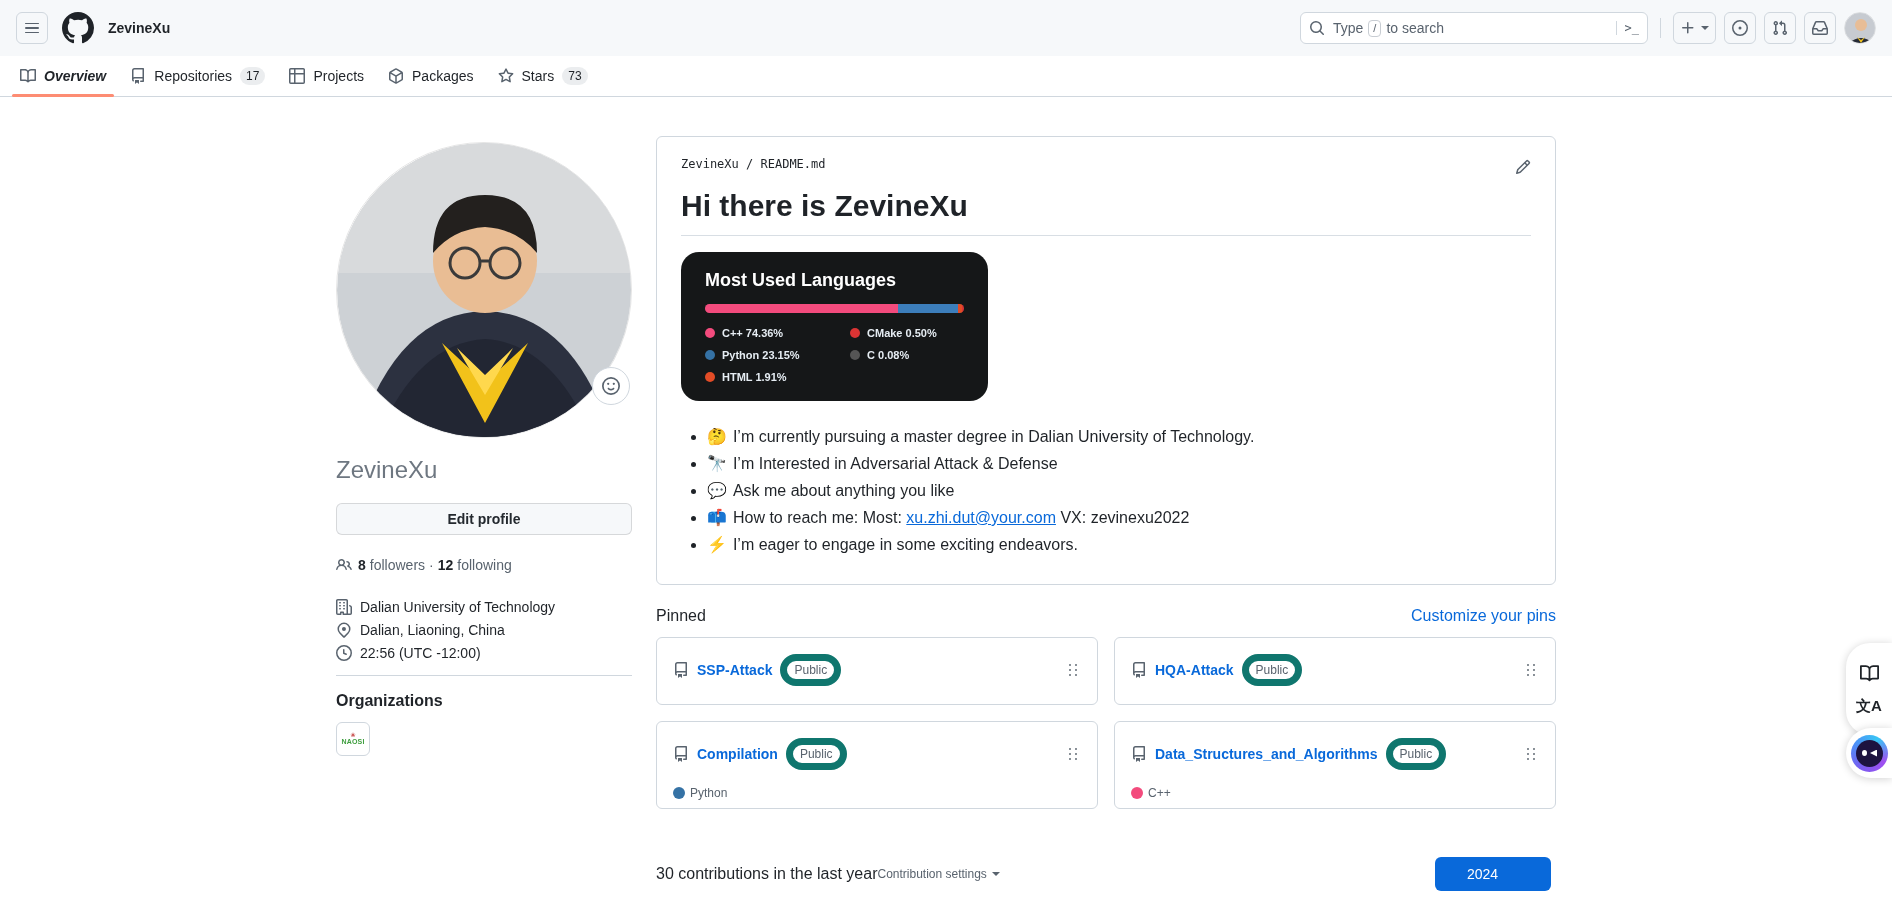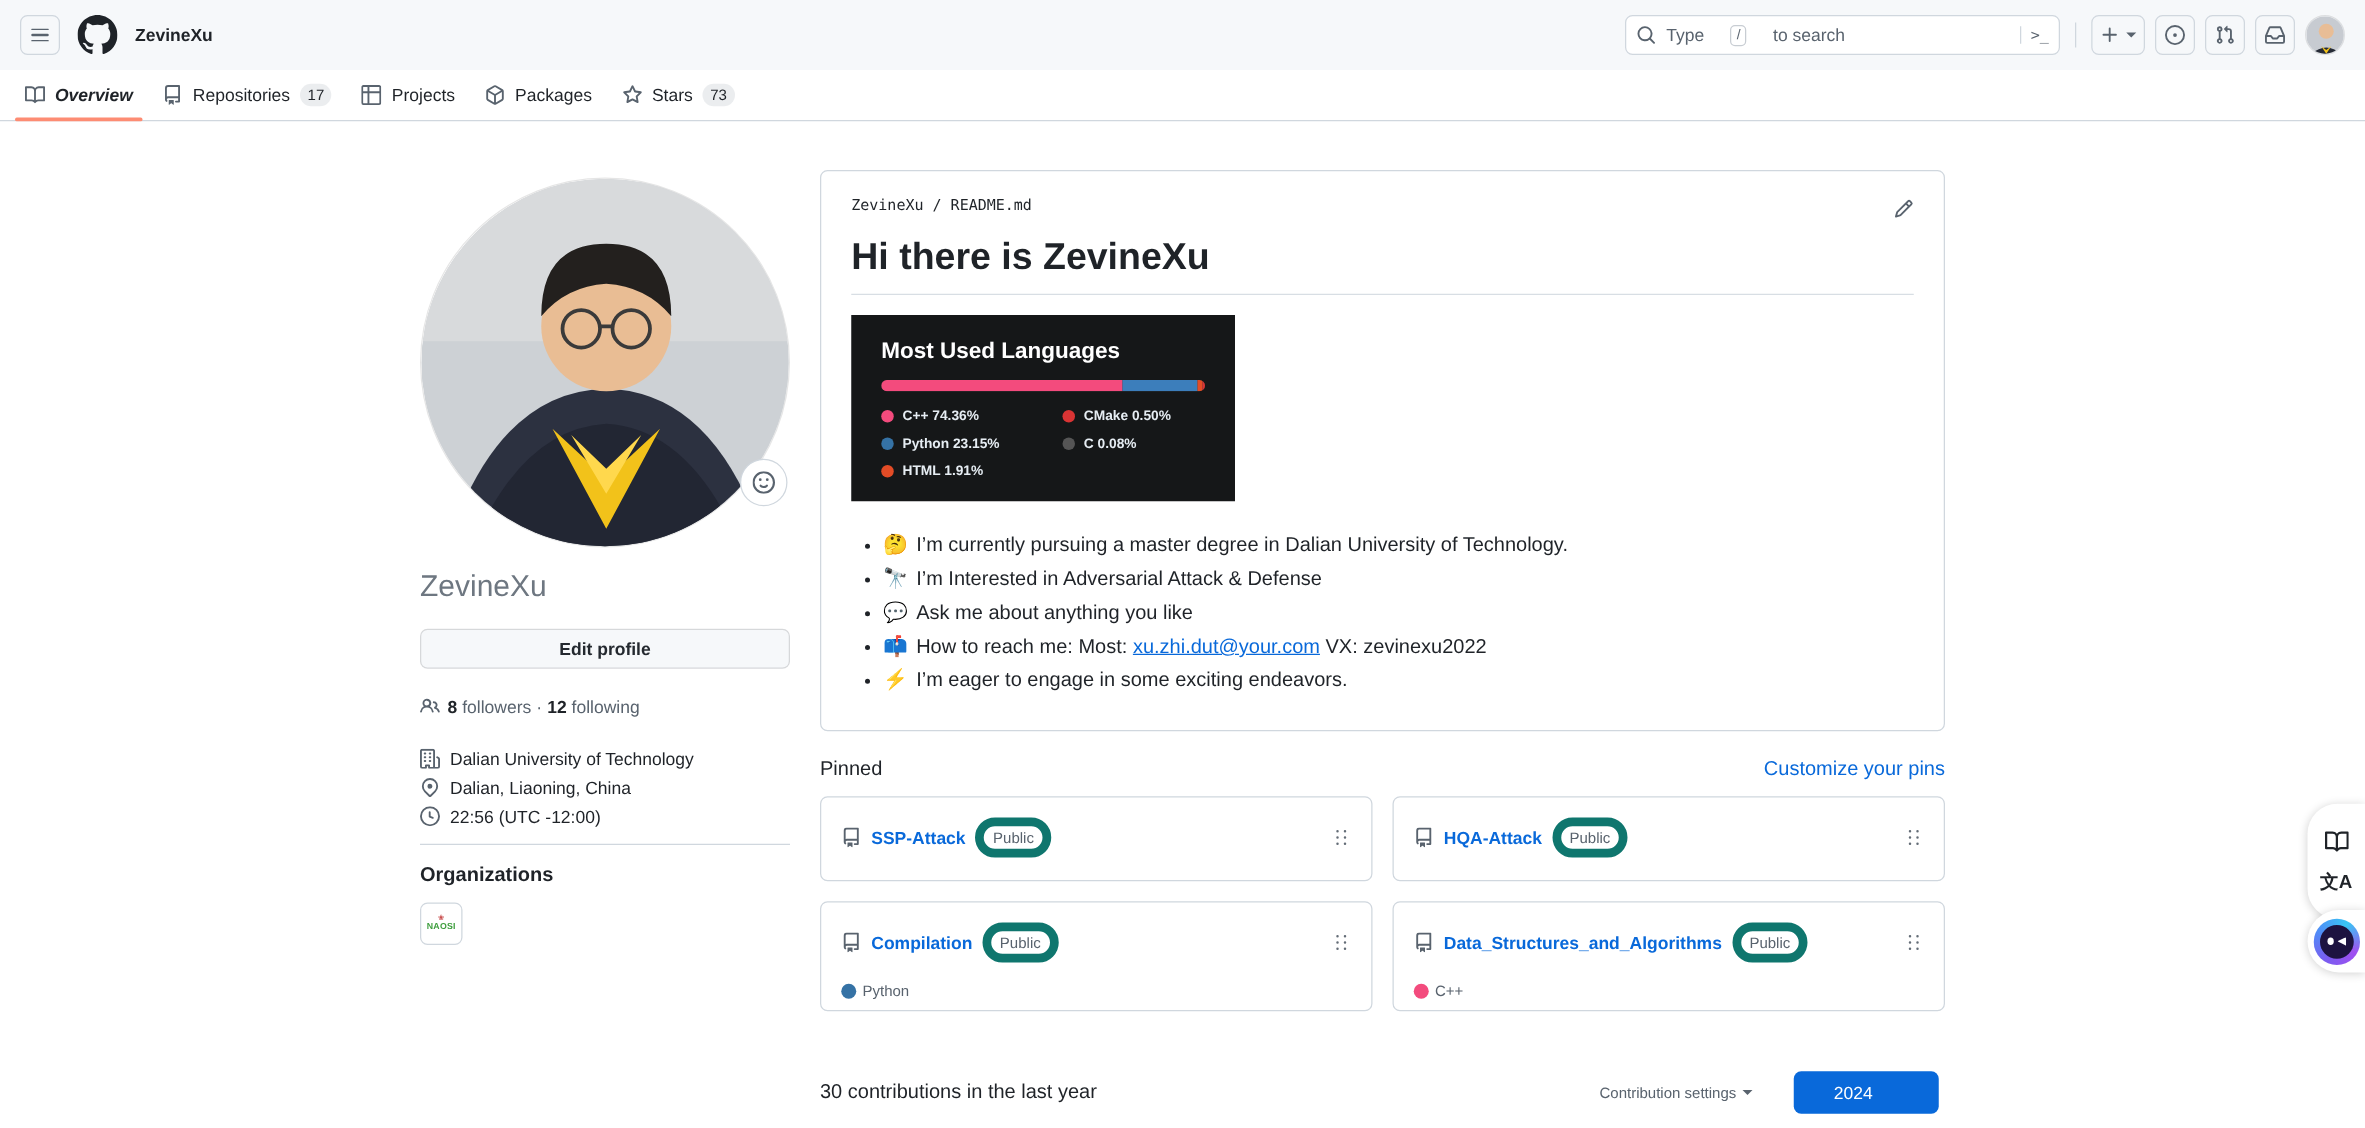--- a/index.html
+++ b/index.html
@@ -10,21 +10,21 @@
   .app-header { height:56px; background:#f6f8fa; display:flex; align-items:center; padding:0 16px; }
   .hamburger-btn { width:32px; height:32px; border:1px solid #d0d7de; border-radius:6px; background:transparent;
     display:flex; flex-direction:column; justify-content:center; align-items:center; gap:3px; cursor:pointer; }
   .hamburger-btn span { display:block; width:14px; height:1.5px; background:#59636e; border-radius:1px; }
   .gh-logo { width:32px; height:32px; margin-left:14px; color:#1f2328; }
   .ctx-title { margin-left:14px; font-weight:600; font-size:14px; color:#1f2328; }
   .header-right { margin-left:auto; display:flex; align-items:center; gap:8px; }
   .search-box { width:348px; height:32px; border:1px solid #d0d7de; border-radius:6px; background:#fff;
     display:flex; align-items:center; padding:0 8px; color:#59636e; }
   .search-box .mag { width:16px; height:16px; margin-right:8px; color:#59636e; flex:none; }
-  .search-placeholder { display:flex; align-items:center; gap:21px; font-size:14px; color:#59636e; flex:1; }
+  .search-placeholder { display:flex; align-items:center; gap:5px; font-size:14px; color:#59636e; flex:1; }
   .key-hint { border:1px solid #c8cdd3; border-radius:4px; font-size:11px; line-height:15px; padding:0 4px; color:#59636e; background:#fff; }
   .cmd-hint { border-left:1px solid #d0d7de; padding-left:8px; margin-left:8px; font-family:"DejaVu Sans Mono", monospace; font-size:12px; color:#59636e; }
   .v-divider { width:1px; height:20px; background:#d0d7de; margin:0 4px; }
   .icon-btn { height:32px; min-width:32px; border:1px solid #d0d7de; border-radius:6px; background:transparent;
     display:flex; align-items:center; justify-content:center; color:#59636e; cursor:pointer; padding:0 6px; }
   .icon-btn svg { width:16px; height:16px; }
   .caret-down { width:0; height:0; border-left:4px solid transparent; border-right:4px solid transparent; border-top:4px solid #59636e; margin-left:5px; }
   .header-avatar { width:32px; height:32px; border-radius:50%; overflow:hidden; border:1px solid rgba(0,0,0,.1); cursor:pointer; flex:none; }
 
   
@@ -62,21 +62,21 @@
   .org-avatar .mark { font-size:6px; color:#c94f4f; line-height:5px; }
   .org-avatar .org-name { font-size:7px; font-weight:bold; color:#3e9e3e; letter-spacing:.2px; }
 
   
   .readme-card { border:1px solid #d0d7de; border-radius:6px; padding:20px 24px 24px; position:relative; }
   .readme-breadcrumb { font-family:"DejaVu Sans Mono", monospace; font-size:12px; color:#1f2328; }
   .edit-readme { position:absolute; top:18px; right:20px; width:24px; height:24px; color:#59636e; cursor:pointer;
     display:flex; align-items:center; justify-content:center; background:none; border:none; }
   .edit-readme svg { width:16px; height:16px; }
   .readme-title { margin-top:16px; font-size:30px; font-weight:600; line-height:38px; padding-bottom:10px; border-bottom:1px solid #d8dee4; }
-  .lang-card { margin-top:16px; width:307px; background:#151718; border-radius:0; padding:18px 24px; }
+  .lang-card { margin-top:16px; width:307px; background:#151718; border-radius:18px; padding:18px 24px; }
   .lang-card-title { color:#fff; font-size:18px; font-weight:bold; }
   .lang-bar { margin-top:13px; height:9px; border-radius:5px; overflow:hidden; display:flex; background:#333; }
   .lang-bar i { display:block; height:100%; }
   .lang-legend { margin-top:14px; display:grid; grid-template-columns:56% 44%; row-gap:10px; }
   .legend-item { display:flex; align-items:center; gap:7px; }
   .legend-dot { width:10px; height:10px; border-radius:50%; flex:none; }
   .legend-label { font-size:11px; font-weight:600; color:#e6edf3; }
   .readme-list { margin-top:24px; padding-left:26px; }
   .readme-list li { font-size:16px; line-height:23px; margin:4px 0; color:#1f2328; }
   .readme-list .emoji { margin-right:6px; }
@@ -94,21 +94,21 @@
   .repo-link { font-size:14px; font-weight:600; color:#0969da; cursor:pointer; text-decoration:none; }
   .visibility-badge { font-size:12px; color:#59636e; border:7px solid #0f766e; border-radius:2em; line-height:18px; padding:0 7px; font-weight:500; }
   .grip { margin-left:auto; color:#636c76; cursor:grab; display:flex; }
   .grip svg { width:16px; height:16px; }
   .pin-lang { margin-top:16px; display:flex; align-items:center; gap:5px; font-size:12px; color:#59636e; }
   .pin-lang .legend-dot { width:12px; height:12px; }
 
   
   .contrib-section { margin-top:48px; display:flex; }
   .contrib-left { width:746px; flex:none; }
-  .contrib-head { display:flex; align-items:center; justify-content:space-between; height:34px; }
+  .contrib-head { display:flex; align-items:center; height:34px; }
   .contrib-title { font-size:16px; font-weight:400; }
   .contrib-settings { font-size:12px; color:#59636e; display:flex; align-items:center; gap:4px; cursor:pointer; }
   .contrib-settings .caret-down { border-top-color:#59636e; margin-left:1px; }
   .year-rail { width:116px; margin-left:33px; flex:none; }
   .year-btn { display:block; width:116px; height:34px; border:none; border-radius:6px; background:#0969da; color:#fff;
     font-size:14px; text-align:left; padding:0 32px; cursor:pointer; font-family:inherit; }
 
   
   .ext-pill { position:absolute; right:0; top:643px; width:46px; height:92px; background:#fff;
     border-radius:24px 0 0 24px; box-shadow:0 1px 8px rgba(0,0,0,.18); display:flex; flex-direction:column;

